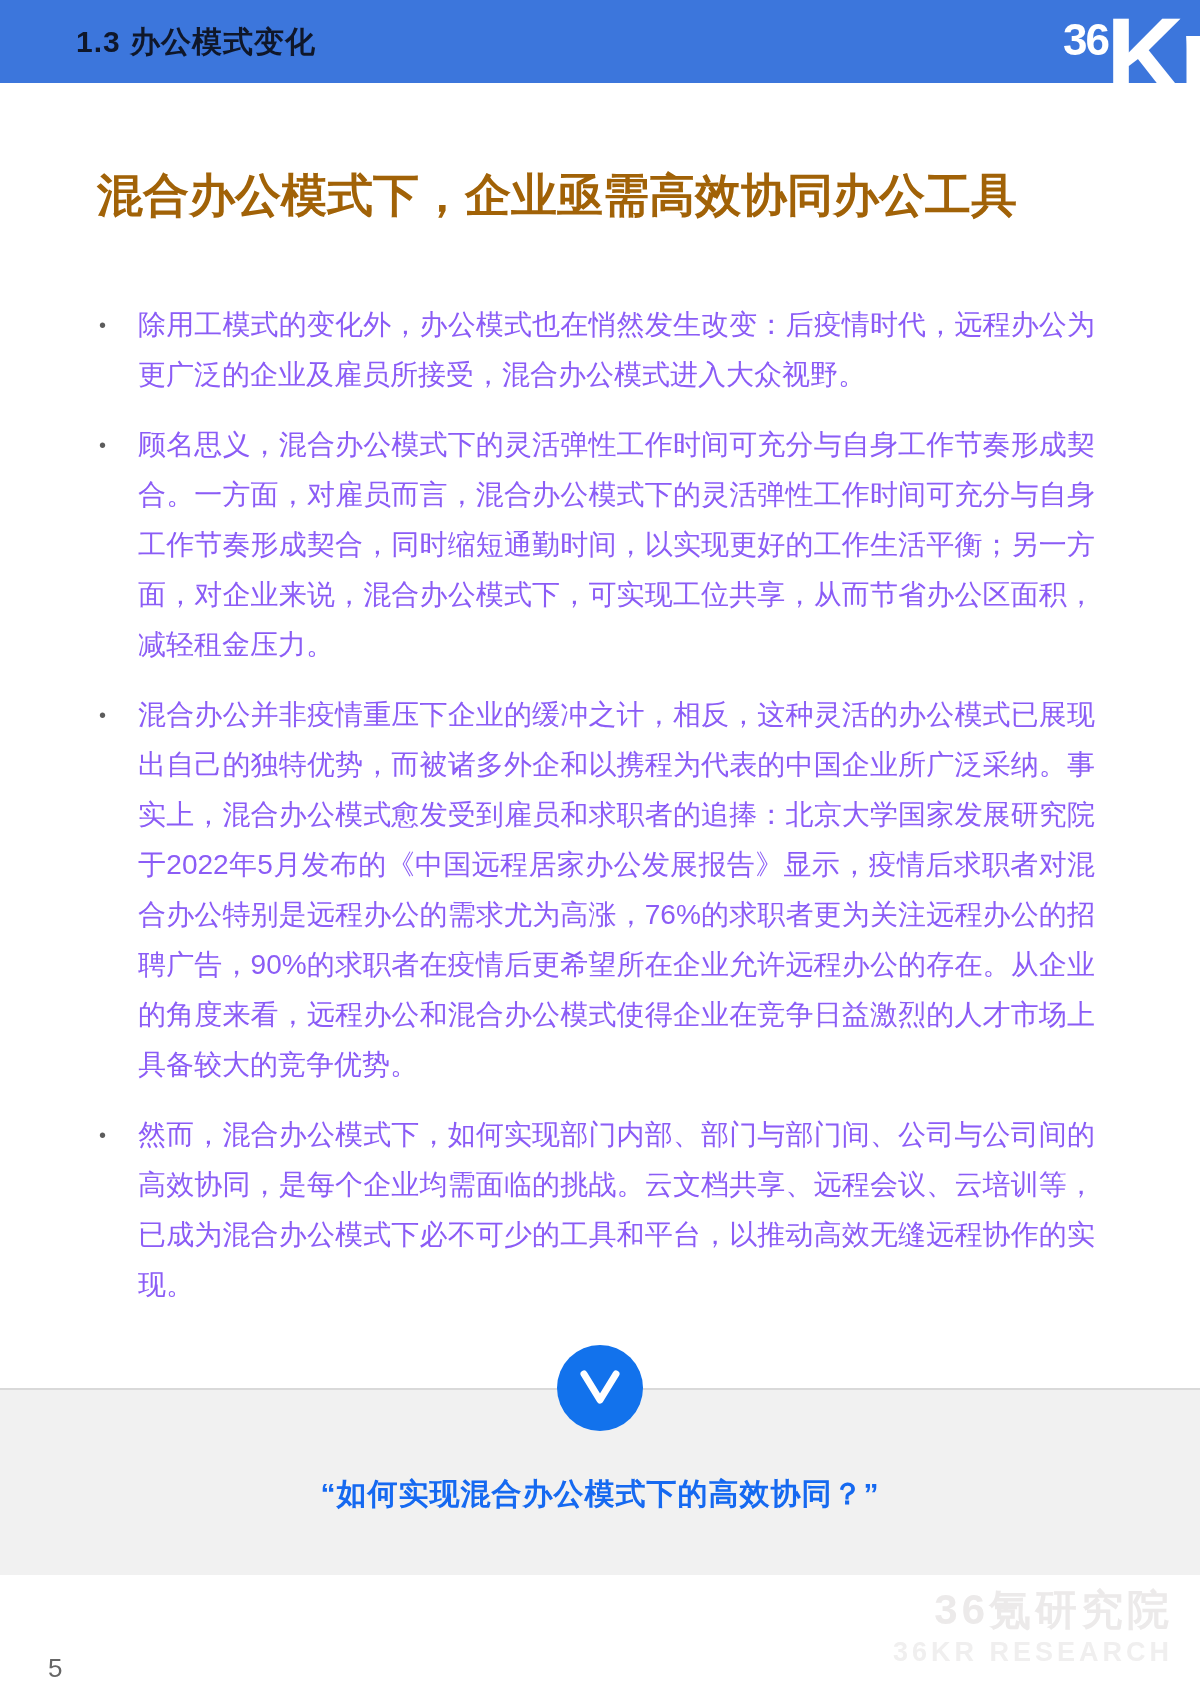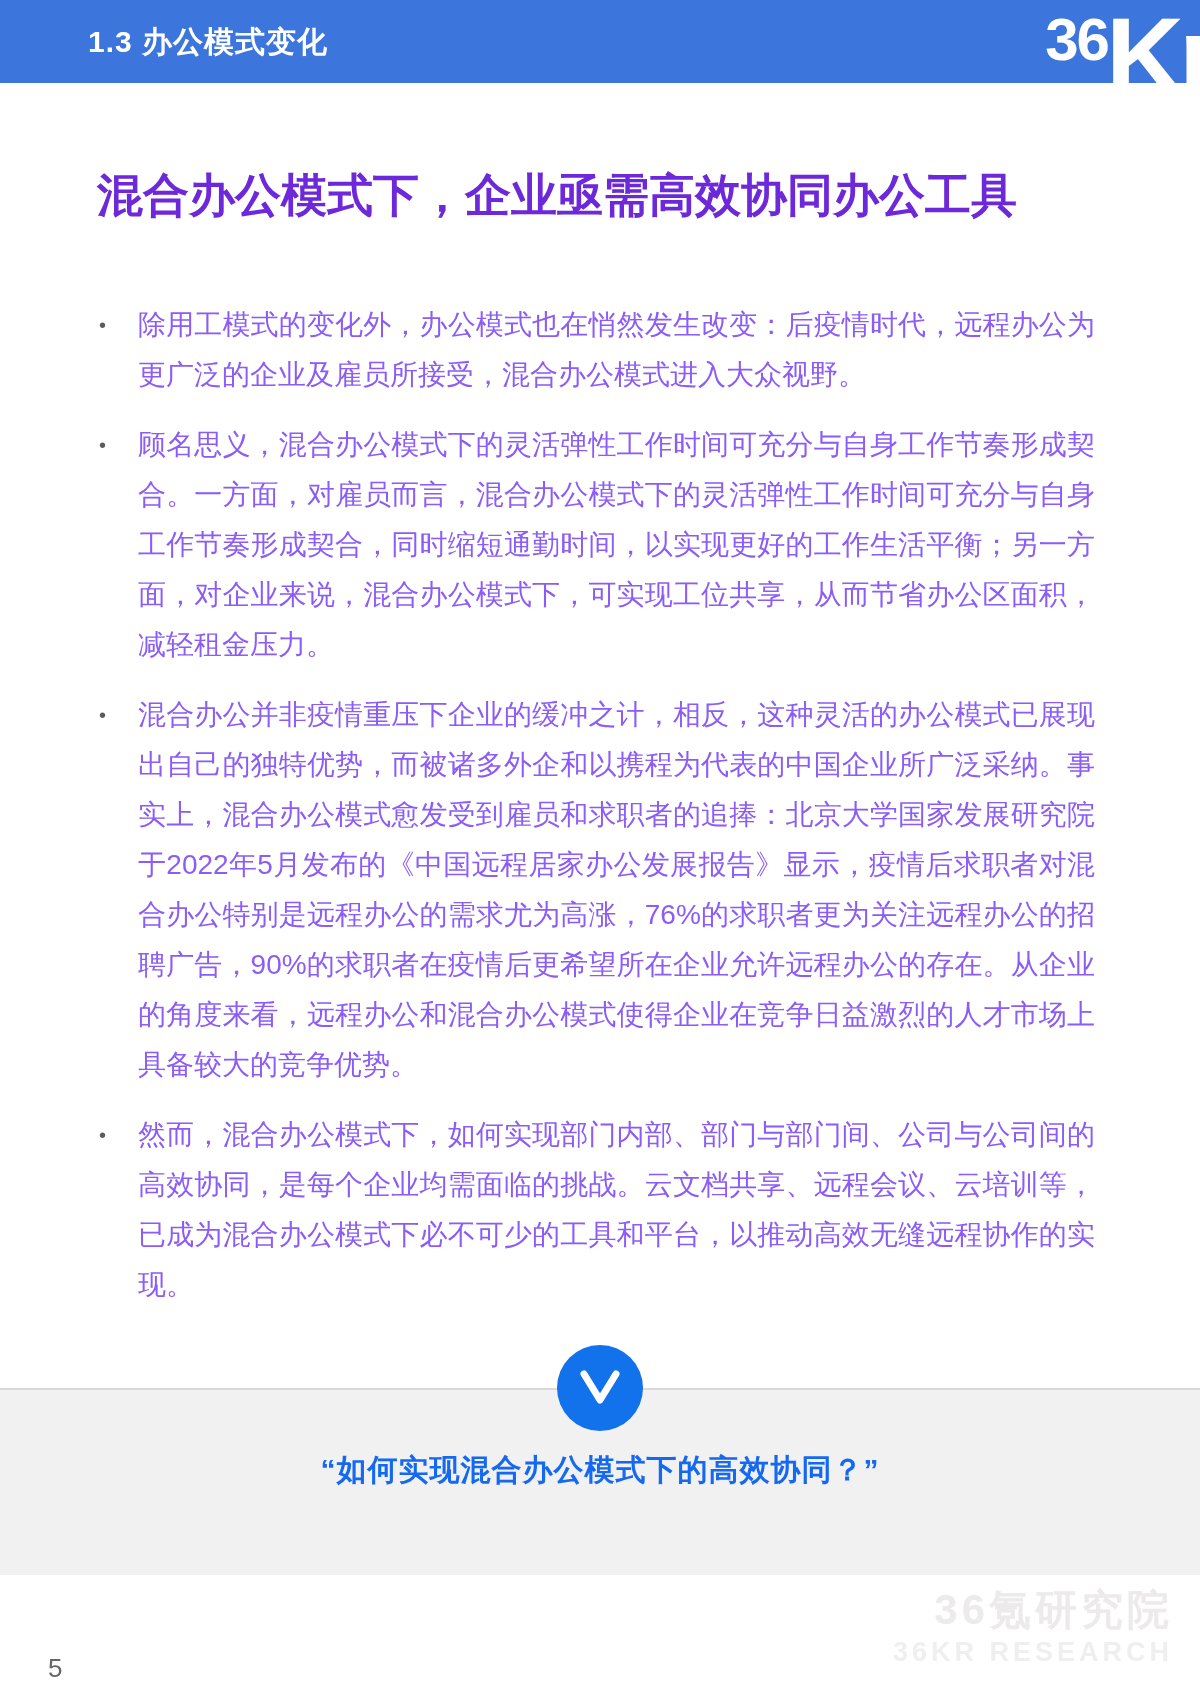--- a/index.html
+++ b/index.html
@@ -17,51 +17,51 @@
 
   
   .header {
     position: relative;
     height: 83px;
     background: #3c76dc;
     overflow: hidden;
   }
   .header .section-title {
     position: absolute;
-    left: 88px;
+    left: 76px;
     top: 50%;
     transform: translateY(-50%);
-    color: #ffffff;
+    color: #0f172a;
     font-size: 30px;
     font-weight: bold;
     letter-spacing: 1px;
   }
   .logo {
     position: absolute;
     top: 2px;
     right: -16px;
     display: flex;
     align-items: flex-start;
     color: #ffffff;
     font-weight: bold;
     line-height: 1;
   }
-  .logo .logo-36 { font-size: 60px; margin-top: 8px; letter-spacing: -2px; }
+  .logo .logo-36 { font-size: 44px; margin-top: 16px; letter-spacing: -2px; }
   .logo .logo-kr { font-size: 108px; margin-left: -2px; letter-spacing: -5px; }
 
   
   .content {
     position: relative;
     height: 1305px; 
     background: #ffffff;
     padding: 0 105px 0 97px;
   }
   .doc-title {
     padding-top: 85px;
-    color: #6d28d9;
+    color: #a16207;
     font-size: 46px;
     font-weight: bold;
     line-height: 54px;
     letter-spacing: 0px;
     white-space: nowrap;
   }
   .bullets {
     list-style: none;
     margin-top: 78px;
   }
@@ -105,21 +105,21 @@
   
   .question-band {
     position: absolute;
     left: 0;
     top: 1388px;
     width: 1200px;
     height: 187px;
     background: #f1f1f1;
     border-top: 2px solid #d9d9d9;
     text-align: center;
-    padding-top: 55px;
+    padding-top: 79px;
   }
   .question-quote {
     color: #1569f1;
     font-size: 30px;
     font-weight: bold;
     line-height: 50px;
     letter-spacing: 1px;
   }
 
   

